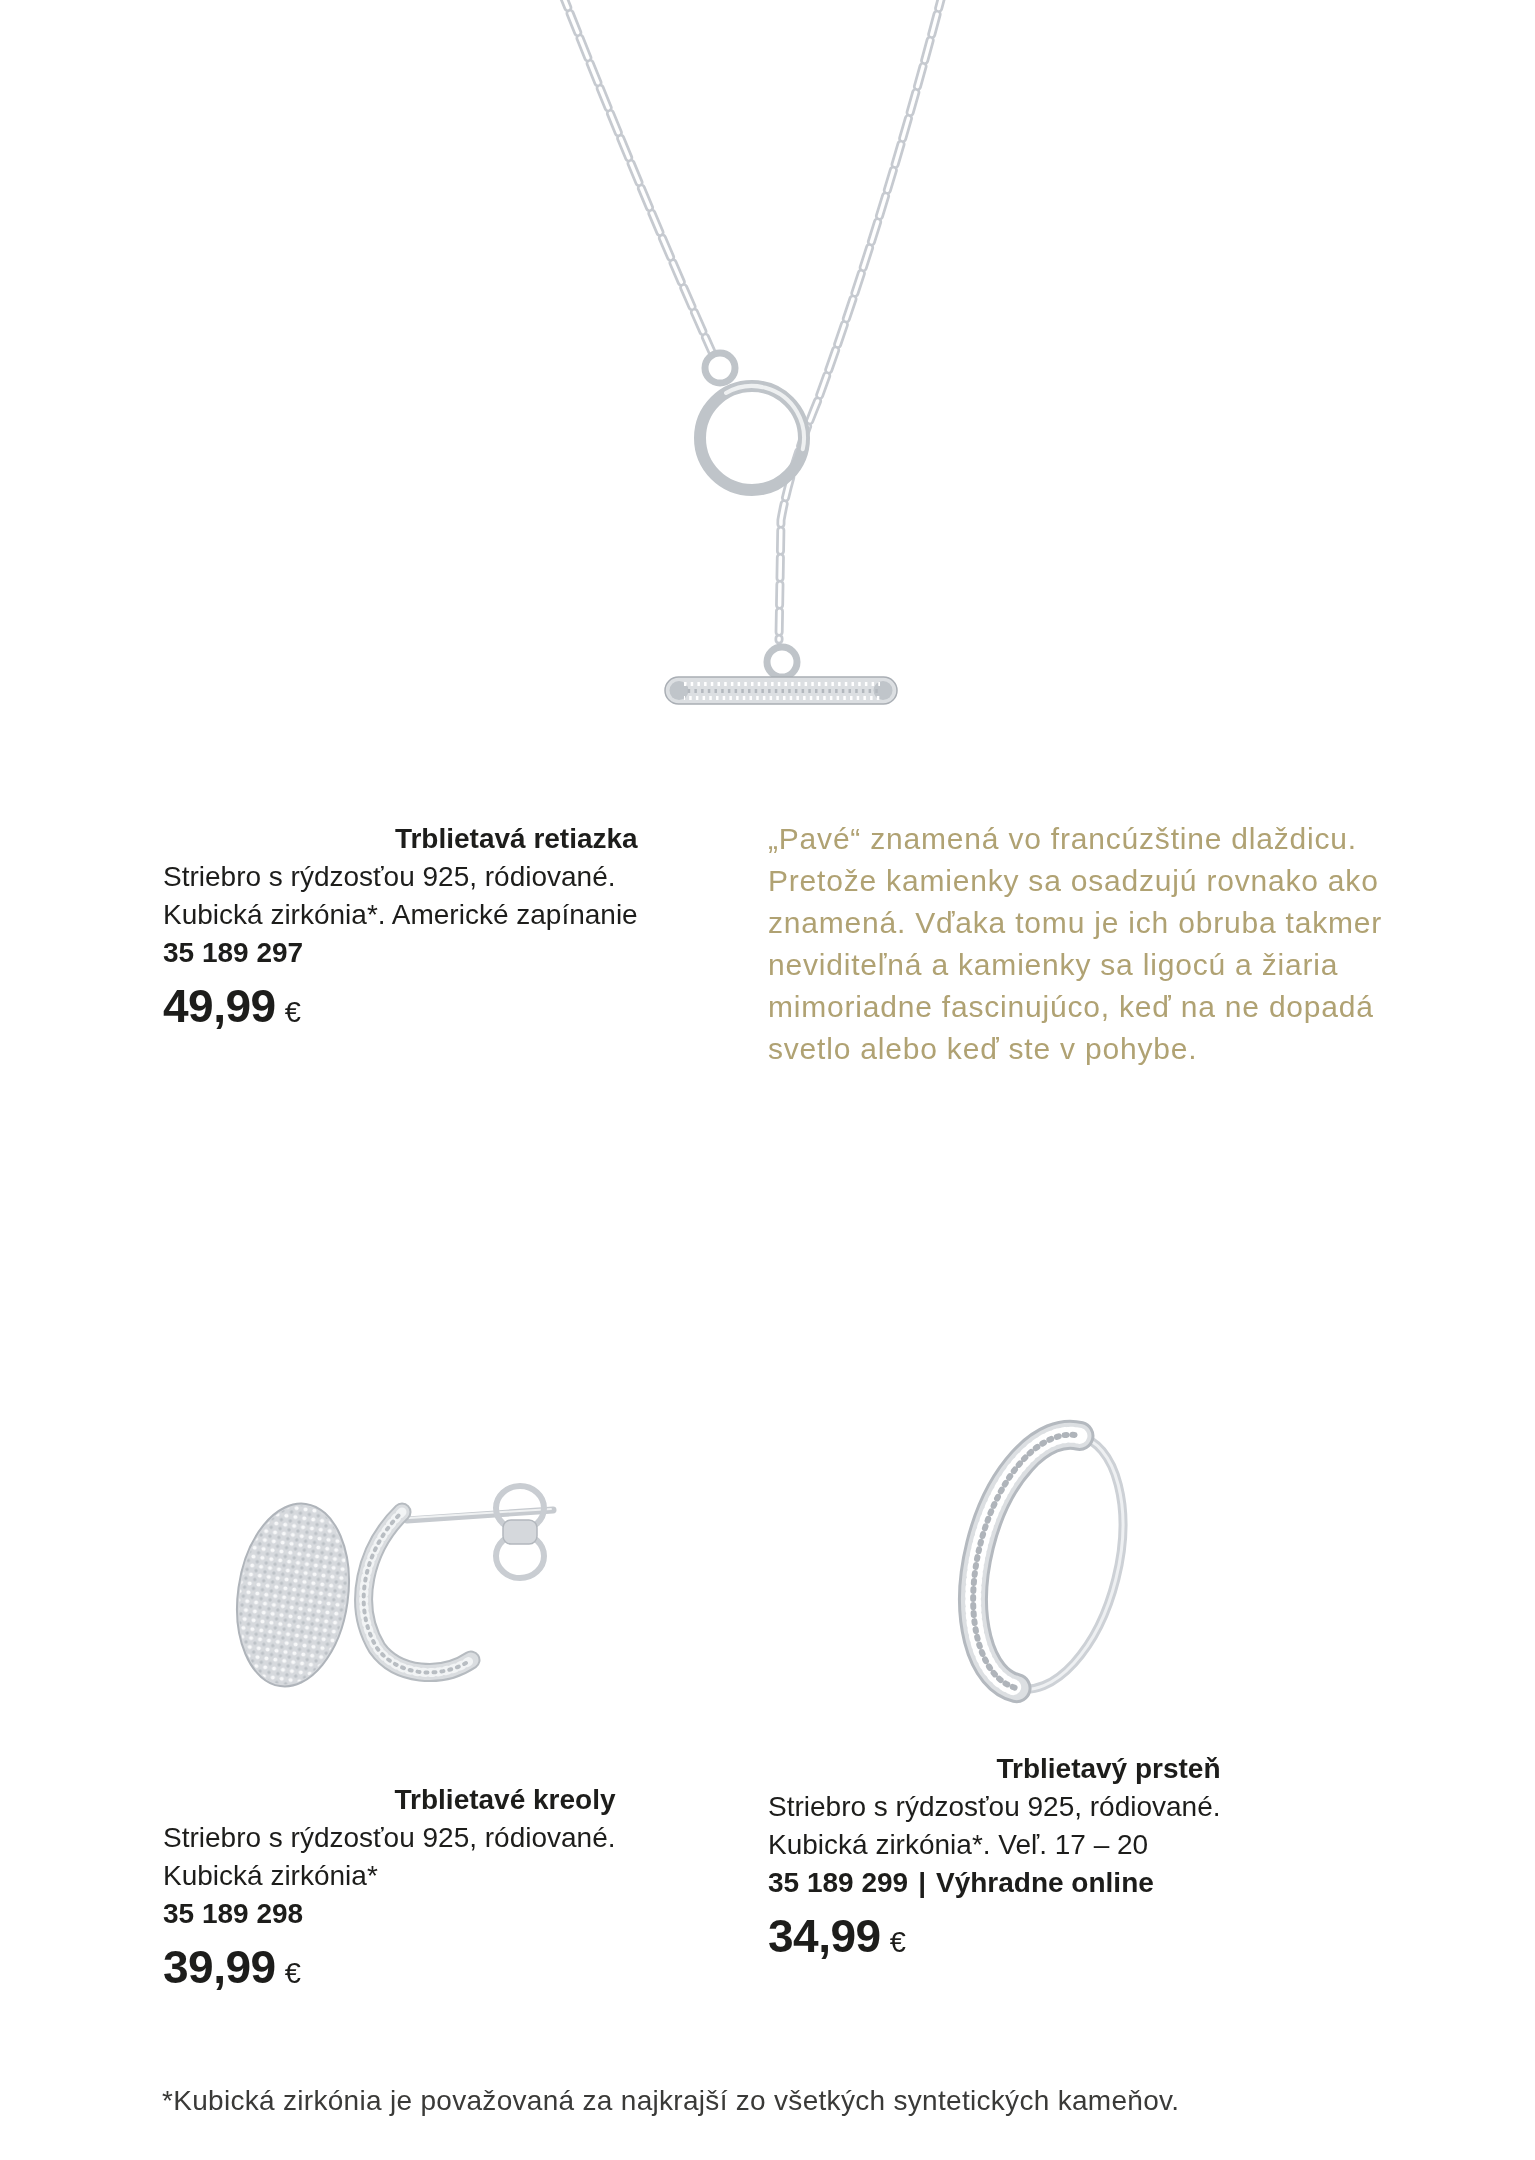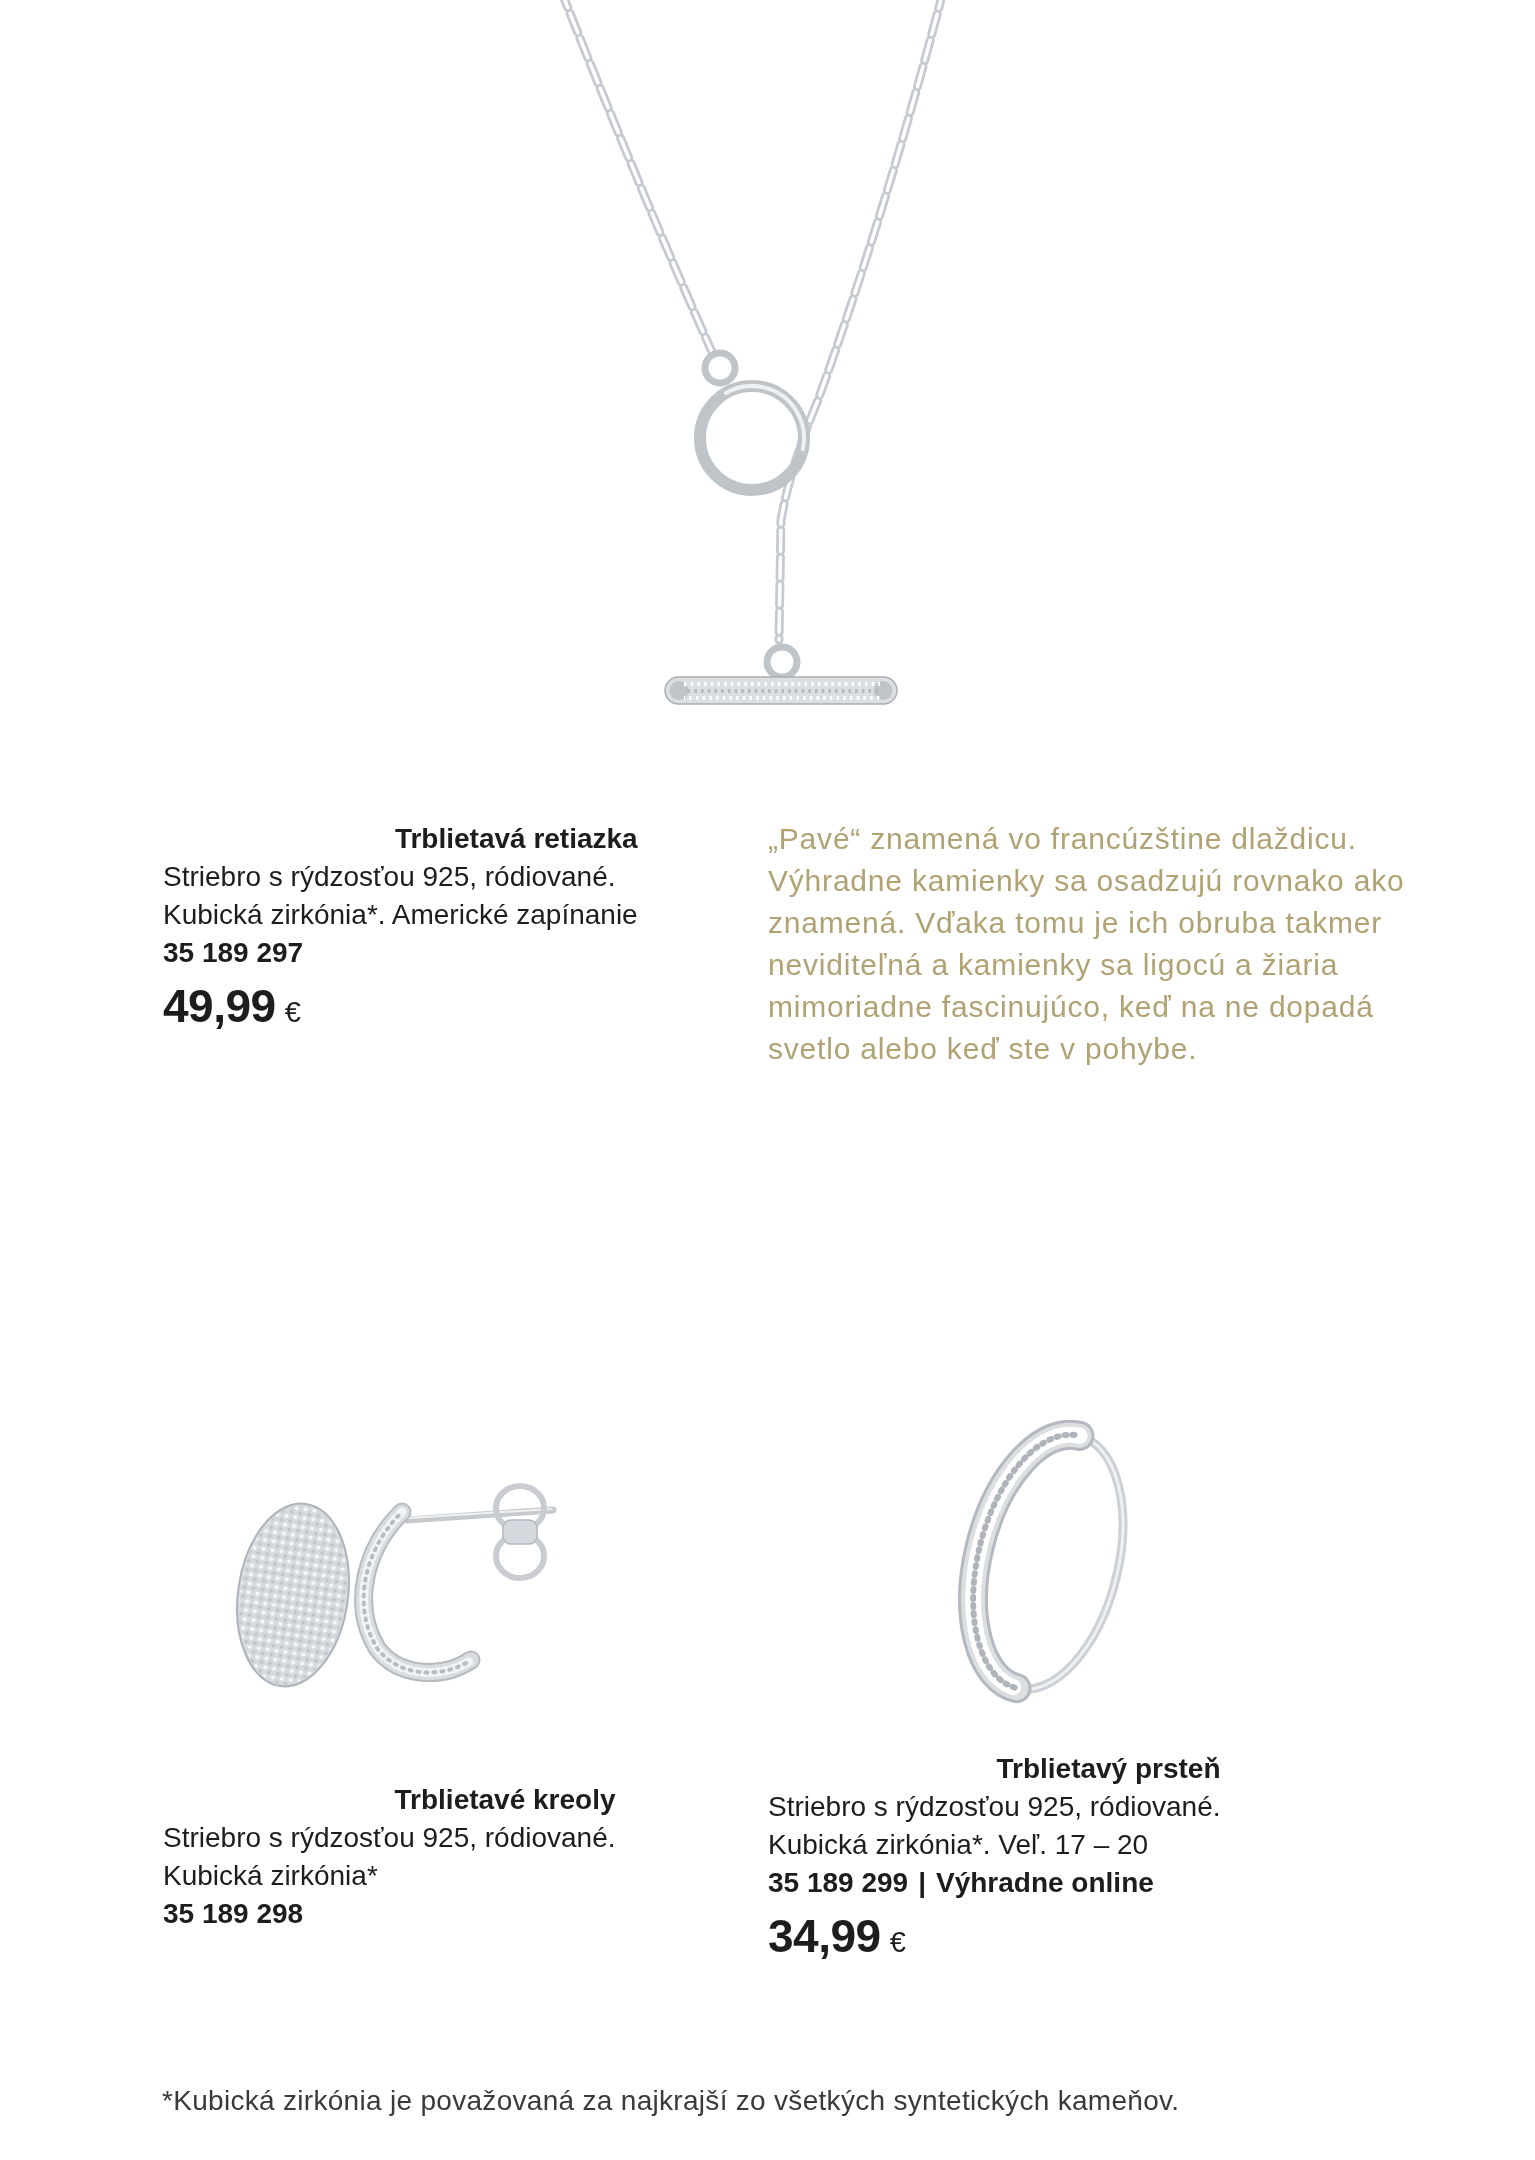--- a/index.html
+++ b/index.html
@@ -94,21 +94,21 @@
     </div>
   <div class="partno">35 189 297</div>
   <div class="price-row">
     <span class="price-num">49,99</span><span class="price-cur">€</span>
   </div>
 </div>
 
 <div class="abs" style="left:768px;top:818px;">
   <div class="fbody">
       <div>„Pavé“ znamená vo francúzštine dlaždicu.</div>
-      <div>Výhradne kamienky sa osadzujú rovnako ako</div>
+      <div>Pretože kamienky sa osadzujú rovnako ako</div>
       <div>znamená. Vďaka tomu je ich obruba takmer</div>
       <div>neviditeľná a kamienky sa ligocú a žiaria</div>
       <div>mimoriadne fascinujúco, keď na ne dopadá</div>
       <div>svetlo alebo keď ste v pohybe.</div>
     </div>
 </div>
 
 <svg class="abs" style="left:165px;top:1380px;" width="480" height="360" viewBox="0 0 480 360" aria-hidden="true">
   <defs>
     <pattern id="pave-dots" width="9" height="9" patternUnits="userSpaceOnUse">
@@ -157,20 +157,23 @@
   </g>
 </svg>
 
 <div class="abs product-block" style="left:163px;top:1750px;margin-top:31px;">
   <div class="ptitle">Trblietavé kreoly</div>
   <div class="pdesc">
       <div>Striebro s rýdzosťou 925, ródiované.</div>
       <div>Kubická zirkónia*</div>
     </div>
   <div class="partno">35 189 298</div>
+  <div class="price-row">
+    <span class="price-num">39,99</span><span class="price-cur">€</span>
+  </div>
 </div>
 
 <div class="abs product-block" style="left:768px;top:1750px;">
   <div class="ptitle">Trblietavý prsteň</div>
   <div class="pdesc">
       <div>Striebro s rýdzosťou 925, ródiované.</div>
       <div>Kubická zirkónia*. Veľ. 17 – 20</div>
     </div>
   <div class="partno">
     <span>35 189 299</span><span class="sep">|</span><span>Výhradne online</span>

